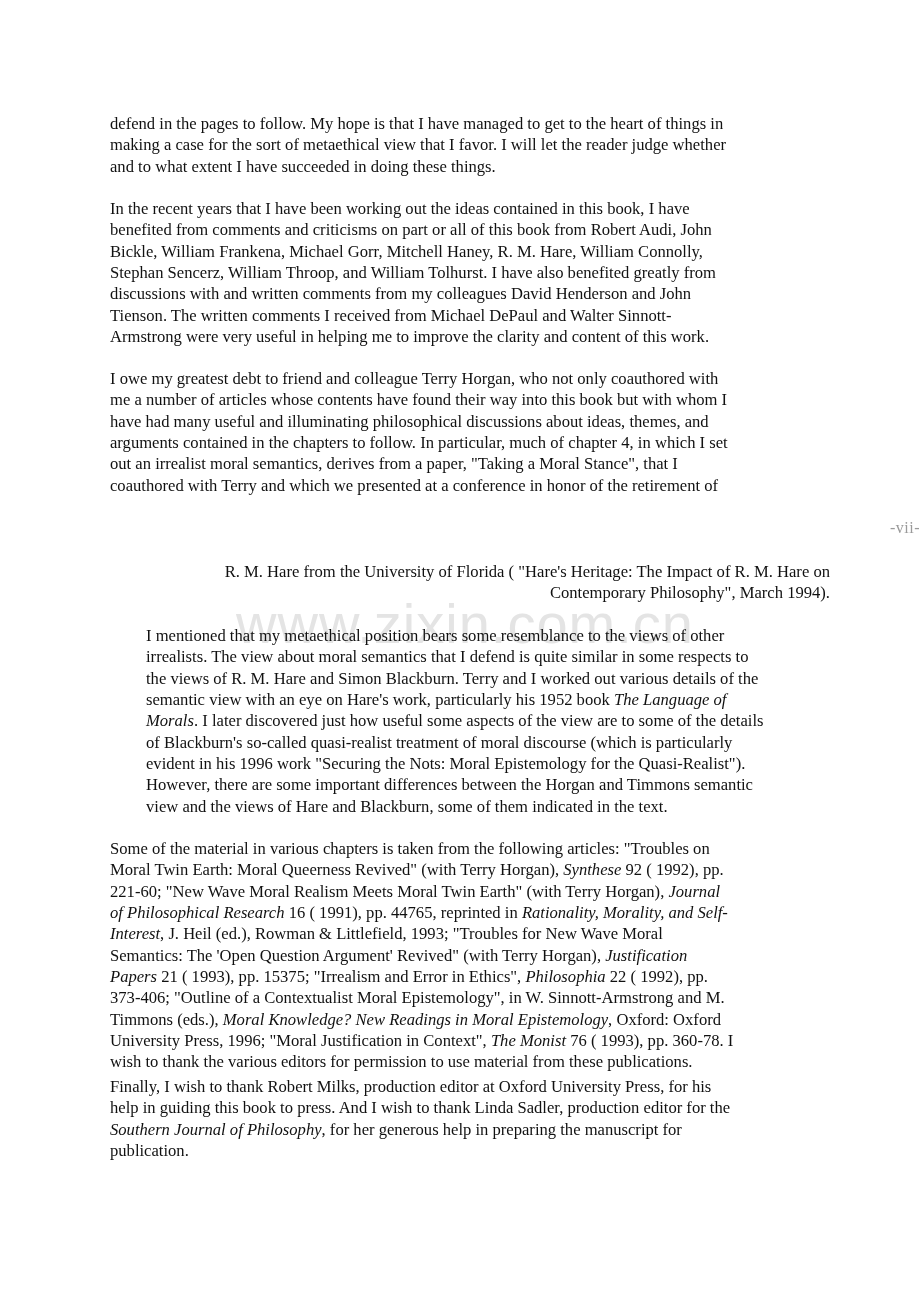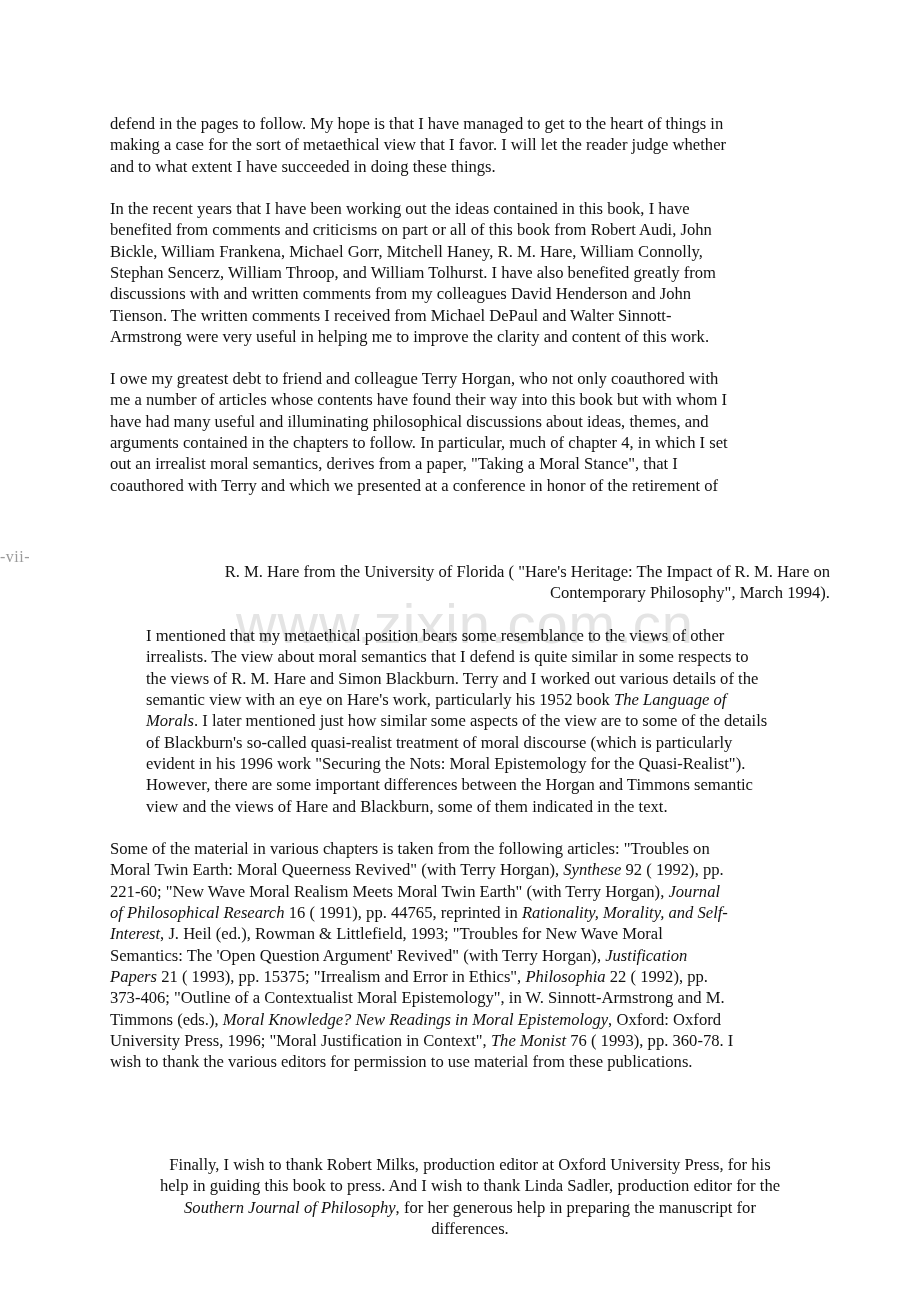--- a/index.html
+++ b/index.html
@@ -32,25 +32,24 @@
     .line {
       display: block;
       white-space: nowrap;
     }
     .line i { font-style: italic; }
     .page-number {
       position: absolute;
       left: 0;
       width: 920px;
       top: 519px;
-      text-align: left;
+      text-align: right;
       font-size: 16px;
       color: #9a9a9a;
       letter-spacing: 0.5px;
-      margin-top: 29px;
     }
     .watermark {
       position: absolute;
       left: 236px;
       top: 594px;
       font-family: "Liberation Sans", "DejaVu Sans", sans-serif;
       font-size: 56px;
       line-height: 60px;
       color: #e4e4e4;
       letter-spacing: 1px;
@@ -58,21 +57,21 @@
       z-index: 0;
       pointer-events: none;
     }
     .para { z-index: 1; }
     #p1 { top: 113px; }
     #p2 { top: 198px; }
     #p3 { top: 368px; }
     #p4 { top: 561px; text-align: right; }
     #p5 { top: 625px; margin-left: 36px; }
     #p6 { top: 838px; }
-    #p7 { top: 1154px; text-align: center; }
+    #p7 { top: 1076px; }
   </style>
 </head>
 <body>
 
 <div class="page">
   <div class="watermark">www.zixin.com.cn</div>
 
   <div class="para" id="p1">
       <span class="line"><span>defend in the pages to follow. My hope is that I have managed to get to the heart of things in</span></span>
       <span class="line"><span>making a case for the sort of metaethical view that I favor. I will let the reader judge whether</span></span>
@@ -100,21 +99,21 @@
 
   <div class="para" id="p4">
       <span class="line"><span>R. M. Hare from the University of Florida ( "Hare's Heritage: The Impact of R. M. Hare on</span></span>
       <span class="line"><span>Contemporary Philosophy", March 1994).</span></span>
     </div>
   <div class="para" id="p5">
       <span class="line"><span>I mentioned that my metaethical position bears some resemblance to the views of other</span></span>
       <span class="line"><span>irrealists. The view about moral semantics that I defend is quite similar in some respects to</span></span>
       <span class="line"><span>the views of R. M. Hare and Simon Blackburn. Terry and I worked out various details of the</span></span>
       <span class="line"><span>semantic view with an eye on Hare's work, particularly his 1952 book </span><i>The Language of</i></span>
-      <span class="line"><i>Morals</i><span>. I later mentioned just how similar some aspects of the view are to some of the details</span></span>
+      <span class="line"><i>Morals</i><span>. I later discovered just how useful some aspects of the view are to some of the details</span></span>
       <span class="line"><span>of Blackburn's so-called quasi-realist treatment of moral discourse (which is particularly</span></span>
       <span class="line"><span>evident in his 1996 work "Securing the Nots: Moral Epistemology for the Quasi-Realist").</span></span>
       <span class="line"><span>However, there are some important differences between the Horgan and Timmons semantic</span></span>
       <span class="line"><span>view and the views of Hare and Blackburn, some of them indicated in the text.</span></span>
     </div>
   <div class="para" id="p6">
       <span class="line"><span>Some of the material in various chapters is taken from the following articles: "Troubles on</span></span>
       <span class="line"><span>Moral Twin Earth: Moral Queerness Revived" (with Terry Horgan), </span><i>Synthese</i><span> 92 ( 1992), pp.</span></span>
       <span class="line"><span>221-60; "New Wave Moral Realism Meets Moral Twin Earth" (with Terry Horgan), </span><i>Journal</i></span>
       <span class="line"><i>of Philosophical Research</i><span> 16 ( 1991), pp. 44765, reprinted in </span><i>Rationality, Morality, and Self-</i></span>
@@ -123,15 +122,15 @@
       <span class="line"><i>Papers</i><span> 21 ( 1993), pp. 15375; "Irrealism and Error in Ethics", </span><i>Philosophia</i><span> 22 ( 1992), pp.</span></span>
       <span class="line"><span>373-406; "Outline of a Contextualist Moral Epistemology", in W. Sinnott-Armstrong and M.</span></span>
       <span class="line"><span>Timmons (eds.), </span><i>Moral Knowledge? New Readings in Moral Epistemology</i><span>, Oxford: Oxford</span></span>
       <span class="line"><span>University Press, 1996; "Moral Justification in Context", </span><i>The Monist</i><span> 76 ( 1993), pp. 360-78. I</span></span>
       <span class="line"><span>wish to thank the various editors for permission to use material from these publications.</span></span>
     </div>
   <div class="para" id="p7">
       <span class="line"><span>Finally, I wish to thank Robert Milks, production editor at Oxford University Press, for his</span></span>
       <span class="line"><span>help in guiding this book to press. And I wish to thank Linda Sadler, production editor for the</span></span>
       <span class="line"><i>Southern Journal of Philosophy</i><span>, for her generous help in preparing the manuscript for</span></span>
-      <span class="line"><span>differences.</span></span>
+      <span class="line"><span>publication.</span></span>
     </div>
 </div>
 
 </body></html>

